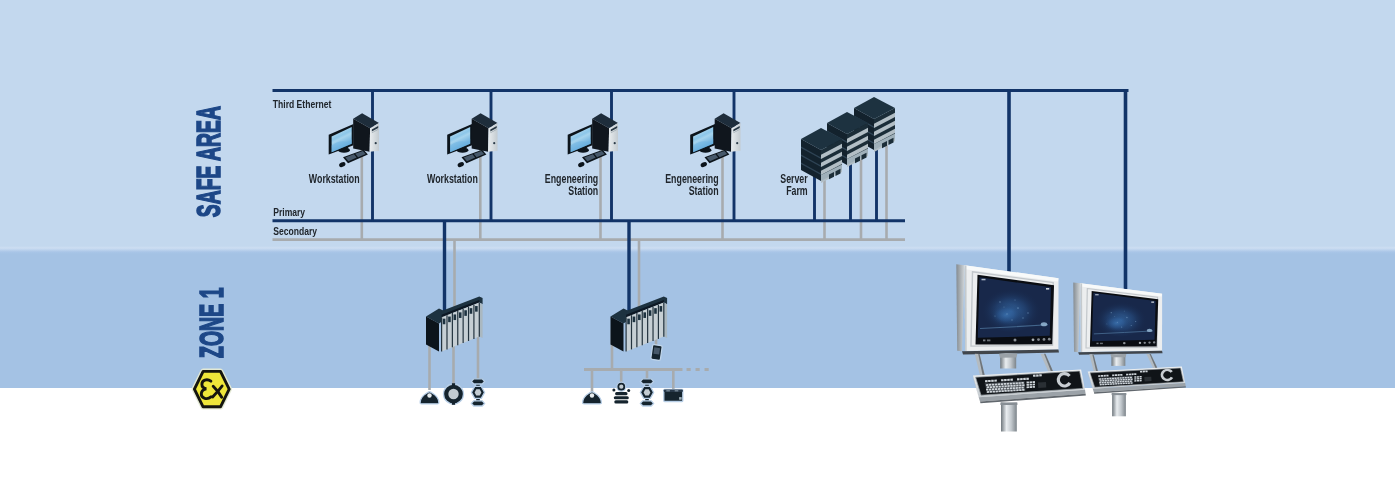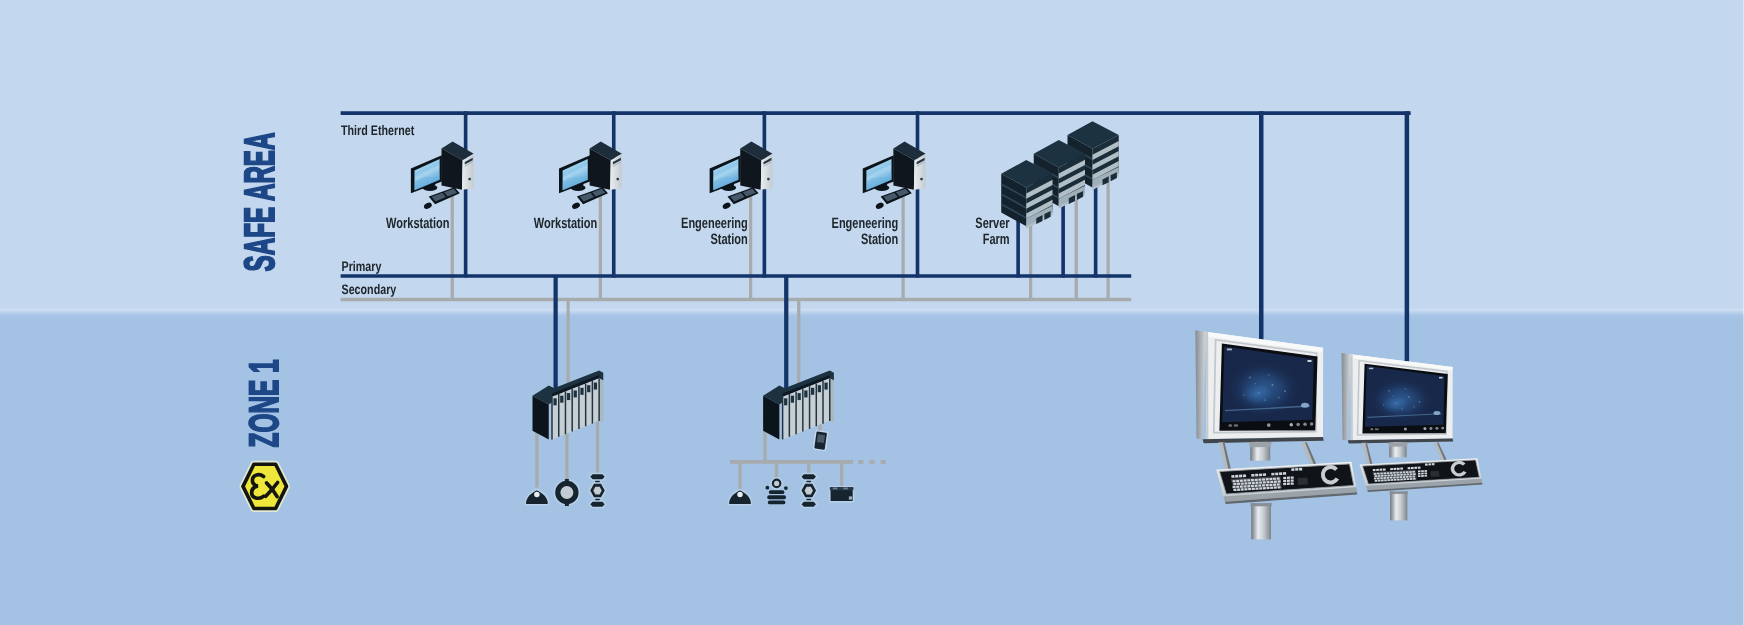--- a/index.html
+++ b/index.html
@@ -1,16 +1,16 @@
 <!DOCTYPE html>
 <html><head><meta charset="utf-8"><title>diagram</title>
 <style>
 html,body{margin:0;padding:0}
 body{width:1395px;height:500px;overflow:hidden;font-family:"Liberation Sans",sans-serif}
-#stage{position:relative;width:1395px;height:500px;
+#stage{position:relative;width:1395px;height:388px;
 background:linear-gradient(to bottom,#c3d8ee 0px,#c3d8ee 246px,#cddef2 248px,#a9c5e7 252px,#a4c2e4 254px,#a4c2e4 100%)}
 #stage svg{position:absolute;left:0;top:0;font-family:"Liberation Sans",sans-serif}
 </style></head>
 <body>
 <div id="stage">
     <svg width="1395" height="500" viewBox="0 0 1395 500">
       <defs>
         <linearGradient id="scr" x1="0" y1="0" x2="0.4" y2="1">
           <stop offset="0" stop-color="#ddf1fa"></stop>
           <stop offset="0.45" stop-color="#8cc6e9"></stop>

